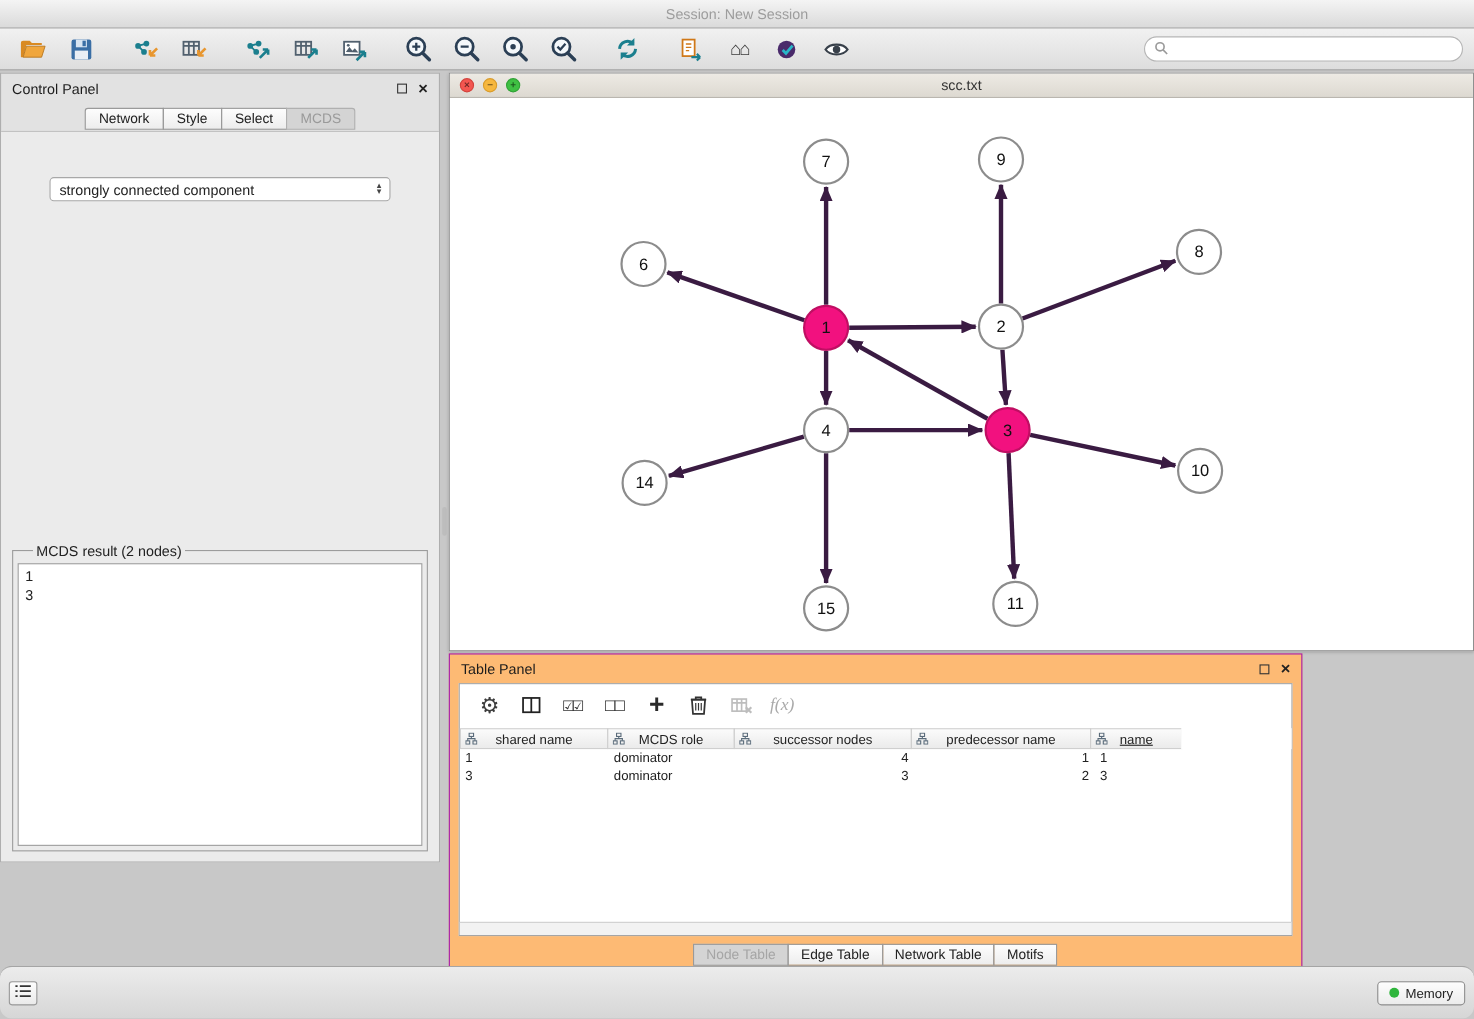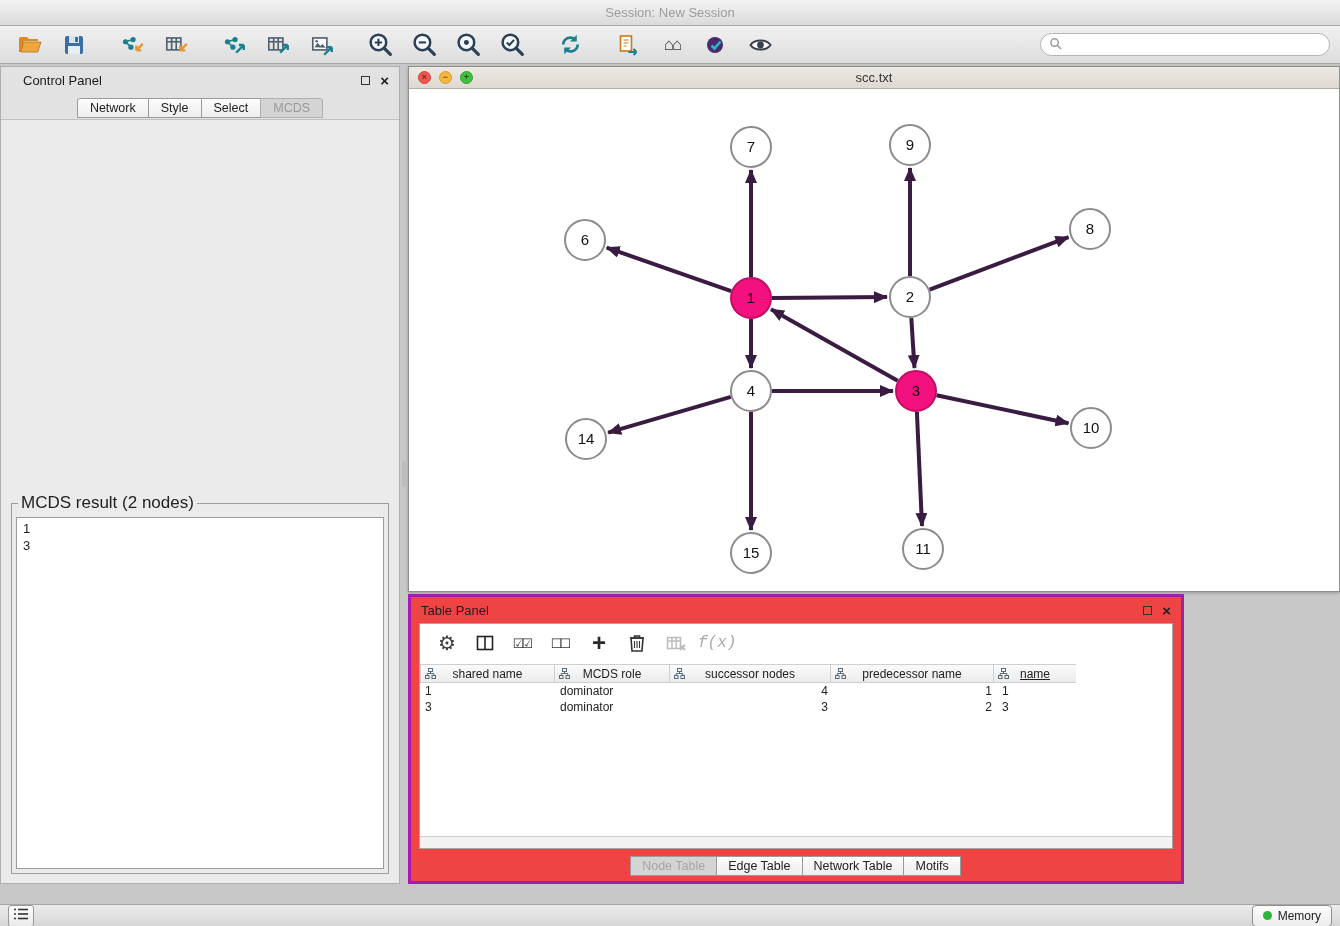--- a/index.html
+++ b/index.html
@@ -18,22 +18,22 @@
   .tb-groups { display:flex; align-items:center; }
   .tb-group { display:flex; gap:4px; margin-right:18px; }
   .tb-btn { width:40px; height:30px; display:flex; align-items:center; justify-content:center; border-radius:4px; cursor:default; }
   .home-glyph { font-size:17px; font-weight:bold; color:#3a3a3a; letter-spacing:-2px; }
   .search-wrap { margin-left:auto; }
   .search-box { width:290px; height:23px; background:#fff; border:1px solid #b5b5b5; border-radius:12px;
     display:flex; align-items:center; padding:0 8px; gap:5px; }
   .search-box input { border:none; outline:none; flex:1; font-size:12px; background:transparent; font-family:"Liberation Sans",sans-serif; }
 
   
-  .control-panel { position:absolute; top:66px; left:0; width:400px; height:818px;
-    background:#e2e2e2; border:1px solid #aeaeae;padding-left:12px; }
+  .control-panel { position:absolute; top:66px; left:0; width:400px; height:718px;
+    background:#e2e2e2; border:1px solid #aeaeae; }
   .panel-header { height:26px; display:flex; align-items:center; padding:0 10px; font-size:13px; color:#1c1c1c; }
   .panel-header .ph-icons { margin-left:auto; display:flex; gap:10px; align-items:center; }
   .float-box { width:9px; height:9px; border:1.5px solid #333; display:inline-block; }
   .close-x { font-size:15px; font-weight:bold; color:#222; line-height:1; }
   .cp-tabs { position:absolute; top:31px; left:0; right:0; display:flex; justify-content:center; }
   .tab { padding:2px 12px; font-size:12.5px; background:linear-gradient(#fdfdfd,#ededed);
     border:1px solid #9a9a9a; margin-left:-1px; cursor:default; }
   .tab:first-child { margin-left:0; border-radius:3px 0 0 0; }
   .tab:last-child { border-radius:0 3px 0 0; }
   .tab.active { background:#d4d4d4; color:#9a9a9a; border-color:#b0b0b0; }
@@ -41,21 +41,21 @@
   .opt-label { position:absolute; top:20px; left:0; right:0; text-align:center; font-size:13px; }
   .select { position:absolute; top:41px; left:44px; width:310px; height:22px; background:#fff;
     border:1px solid #a8a8a8; border-radius:4px; display:flex; align-items:center; padding:0 4px 0 8px; font-size:13px; }
   .select .sel-text { flex:1; }
   .stepper { display:flex; flex-direction:column; align-items:center; line-height:5px; font-size:7px; color:#444; padding:0 2px; }
   .btn-row { position:absolute; top:74px; left:0; right:0; display:flex; justify-content:center; gap:14px; }
   .btn { padding:3px 14px; font-size:13px; background:linear-gradient(#fefefe,#ececec);
     border:1px solid #979797; border-radius:4px; cursor:default; }
   .mcds-fieldset { position:absolute; top:373px; left:10px; right:10px; bottom:9px;
     border:1px solid #9c9c9c; padding:4px; background:#ebebeb; }
-  .mcds-fieldset legend { font-size:17px; padding:0 3px; margin-left:2px; }
+  .mcds-fieldset legend { font-size:13px; padding:0 3px; margin-left:14px; }
   .mcds-box { width:100%; height:100%; background:#fff; border:1px solid #9c9c9c; overflow:hidden; padding:2px 6px; }
   .mcds-line { font-size:13px; line-height:17px; }
 
   
   .v-splitter { position:absolute; top:66px; left:400px; width:8px; height:818px; }
   .v-splitter .grip { position:absolute; top:395px; left:2px; width:4px; height:26px; background:#bdbdbd; border-radius:2px; }
 
   
   .net-window { position:absolute; top:66px; left:408px; width:932px; height:526px;
     border:1px solid #8f8f8f; background:#fff; box-shadow:0 1px 3px rgba(0,0,0,.25); }
@@ -65,48 +65,48 @@
   .light { width:13px; height:13px; border-radius:50%; font-size:9px; font-weight:bold; color:rgba(0,0,0,.55);
     display:flex; align-items:center; justify-content:center; line-height:1; cursor:default; }
   .light.red { background:#f35650; border:1px solid #d3423c; }
   .light.yellow { background:#f6b73e; border:1px solid #d99c2b; }
   .light.green { background:#3fc043; border:1px solid #2fa235; }
   .net-title { flex:1; text-align:center; font-size:13px; color:#333; }
   #graph-svg { display:block; background:#fff; }
 
   
   .table-panel { position:absolute; top:594px; left:408px; width:776px; height:290px;
-    background:#ef4444; border:3px solid #a21caf; }
+    background:#fdba74; border:1px solid #a21caf; }
   .tp-content { position:absolute; top:26px; left:8px; right:8px; bottom:32px; background:#fff; border:1px solid #a5a5a5; }
   .tp-toolbar { height:38px; display:flex; align-items:center; gap:8px; padding:0 12px; }
   .tp-btn { min-width:30px; height:30px; display:flex; align-items:center; justify-content:center; cursor:default; }
   .gear-glyph { font-size:20px; color:#3d3d3d; }
   .check-glyph { font-size:13px; letter-spacing:-3px; color:#333; padding-right:3px; }
   .plus-glyph { font-size:24px; font-weight:bold; color:#2a2a2a; line-height:1; }
-  .fx { font-family:Liberation Mono, monospace; font-style:italic; font-size:16px; color:#aaa; }
+  .fx { font-family:Liberation Serif, serif; font-style:italic; font-size:16px; color:#aaa; }
   .tbl { position:absolute; top:40px; left:0; right:0; }
   .tbl-head { display:flex; }
   .th { height:19px; background:linear-gradient(#fbfbfb,#ebebeb); border:1px solid #cfcfcf; margin-left:-1px;
     display:flex; align-items:center; font-size:12px; position:relative; cursor:default; }
   .th:first-child { margin-left:0; }
   .th .tree-ic { position:absolute; left:4px; top:3px; }
   .th .th-label { flex:1; text-align:center; }
   .th.filler { background:#fff; border-color:#fff; }
   .tr { display:flex; height:16px; }
   .td { font-size:12px; line-height:16px; padding:0 5px; overflow:hidden; white-space:nowrap; }
   .hscroll { position:absolute; left:0; right:0; bottom:0; height:12px; background:#f2f2f2; border-top:1px solid #cfcfcf; }
   .tp-tabs { position:absolute; bottom:5px; left:0; right:0; display:flex; justify-content:center; }
   .btab { padding:2px 11px; font-size:12.5px; background:linear-gradient(#fdfdfd,#ededed);
     border:1px solid #9a9a9a; margin-left:-1px; cursor:default; }
   .btab.active { background:#d4d4d4; color:#a5a5a5; }
 
   
-  .statusbar { position:absolute; left:0; right:0; bottom:0; height:22px;
+  .statusbar { position:absolute; left:0; right:0; bottom:0; height:48px;
     background:linear-gradient(#ececec,#d6d6d6); border-top:1px solid #a5a5a5;
-    display:flex; align-items:center; padding:0 8px; }
+    display:flex; align-items:center; padding:0 8px;border-radius:11px; }
   .sb-left-btn { width:26px; height:22px; border:1px solid #999; border-radius:3px;
     background:linear-gradient(#fdfdfd,#eaeaea); display:flex; align-items:center; justify-content:center; }
   .memory-btn { margin-left:auto; height:22px; padding:0 10px; border:1px solid #8f8f8f; border-radius:4px;
     background:linear-gradient(#fdfdfd,#ececec); display:flex; align-items:center; gap:6px; font-size:12px; cursor:default; }
   .green-dot { width:9px; height:9px; border-radius:50%; background:#2fb53c; display:inline-block; }
 </style>
 </head>
 <body>
 
 <div class="titlebar">
@@ -275,20 +275,27 @@
       <span class="close-x">×</span>
     </span>
   </div>
   <div class="cp-tabs" id="cp-tabs">
       <div class="tab">Network</div>
       <div class="tab">Style</div>
       <div class="tab">Select</div>
       <div class="tab active">MCDS</div>
     </div>
   <div class="cp-content">
+    <div class="select">
+      <span class="sel-text">strongly connected component</span>
+      <span class="stepper">
+          <span>▲</span>
+          <span>▼</span>
+        </span>
+    </div>
     <fieldset class="mcds-fieldset">
       <legend>MCDS result (2 nodes)</legend>
       <div class="mcds-box" id="mcds-lines">
           <div class="mcds-line">1</div>
           <div class="mcds-line">3</div>
         </div>
     </fieldset>
   </div>
 </div>
 

